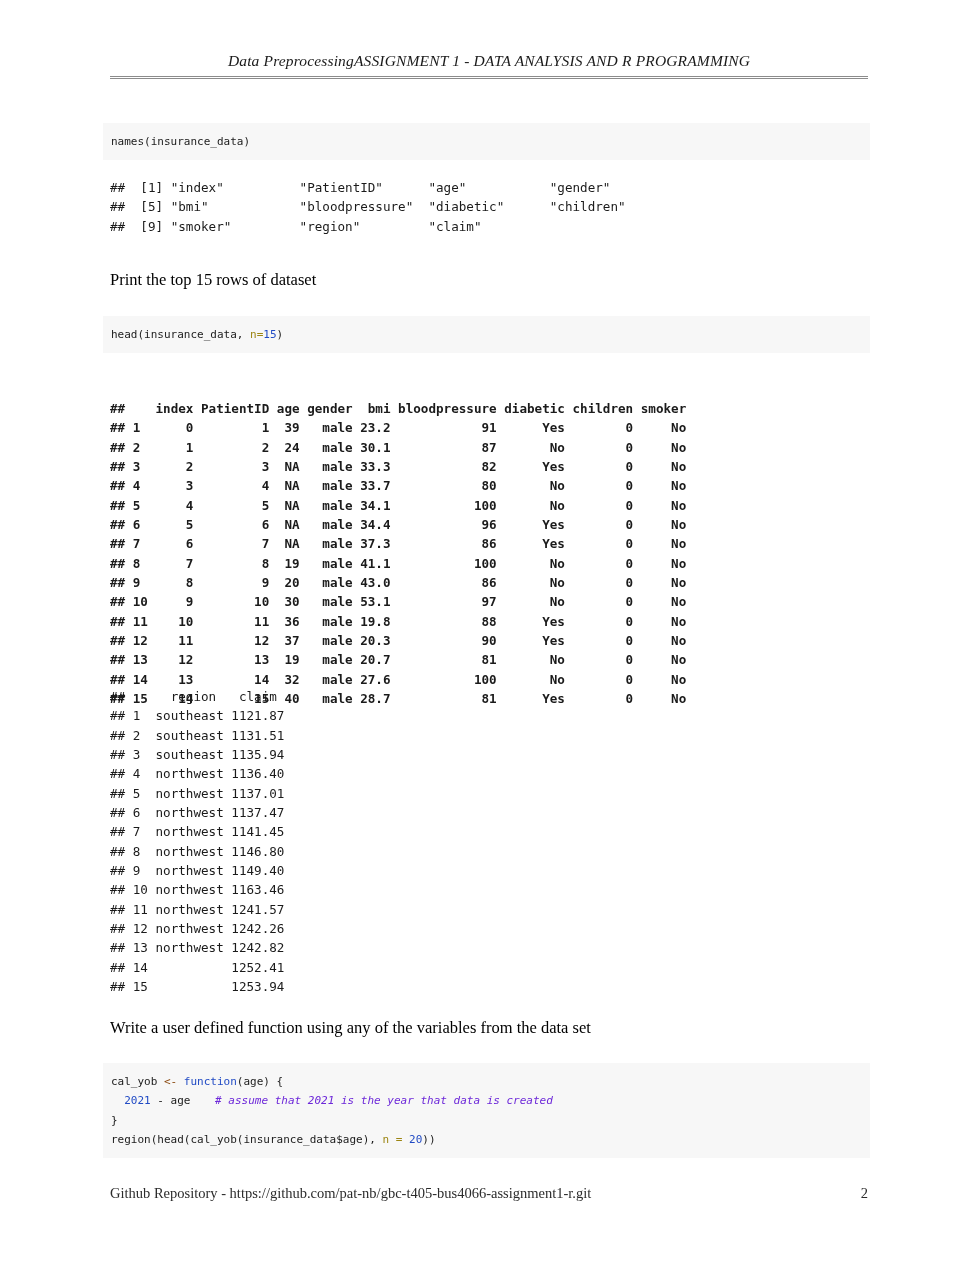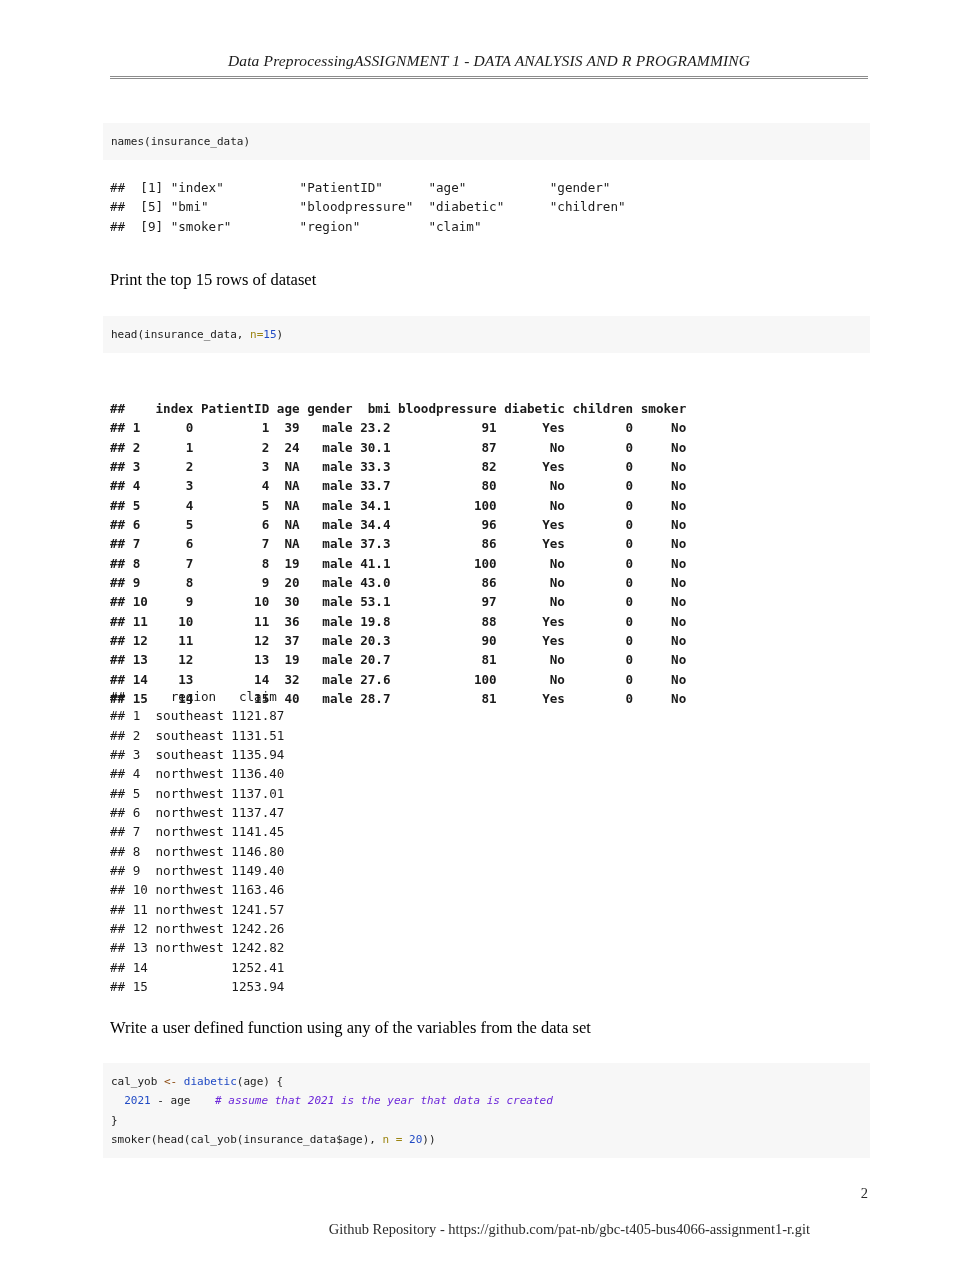--- a/index.html
+++ b/index.html
@@ -114,23 +114,22 @@
     top: 1185px;
     width: 758px;
     font-family: "Liberation Serif", serif;
     font-size: 14.5px;
     color: #2b2b2b;
   }
   .footer-center {
     position: absolute;
     left: 0;
     width: 700px;
-    text-align: right;
+    text-align: left;
     white-space: nowrap;
-    margin-top: 36px;
   }
   .footer-page {
     position: absolute;
     right: 0;
     text-align: right;
   }
 </style>
 </head>
 <body>
 
@@ -194,24 +193,24 @@
 ## 11 northwest 1241.57
 ## 12 northwest 1242.26
 ## 13 northwest 1242.82
 ## 14           1252.41
 ## 15           1253.94</pre>
     </div>
 
     <div class="section-heading" style="top:1018px;">Write a user defined function using any of the variables from the data set</div>
 
     <div class="code-block" style="top:1063px;">
-      <pre><span>cal_yob </span><span class="tok-assign">&lt;-</span><span> </span><span class="tok-kw">diabetic</span><span>(age) {</span>
+      <pre><span>cal_yob </span><span class="tok-assign">&lt;-</span><span> </span><span class="tok-kw">function</span><span>(age) {</span>
 <span>  </span><span class="tok-num">2021</span><span> - age </span><span class="tok-comment"># assume that 2021 is the year that data is created</span>
 <span>}</span>
-<span>smoker(head(cal_yob(insurance_data$age), </span><span class="tok-arg">n = </span><span class="tok-num">20</span><span>))</span></pre>
+<span>region(head(cal_yob(insurance_data$age), </span><span class="tok-arg">n = </span><span class="tok-num">20</span><span>))</span></pre>
     </div>
 
   </div>
 
   <div class="page-footer">
     <span class="footer-center">Github Repository - https://github.com/pat-nb/gbc-t405-bus4066-assignment1-r.git</span>
     <span class="footer-page">2</span>
   </div>
 
 </div>

